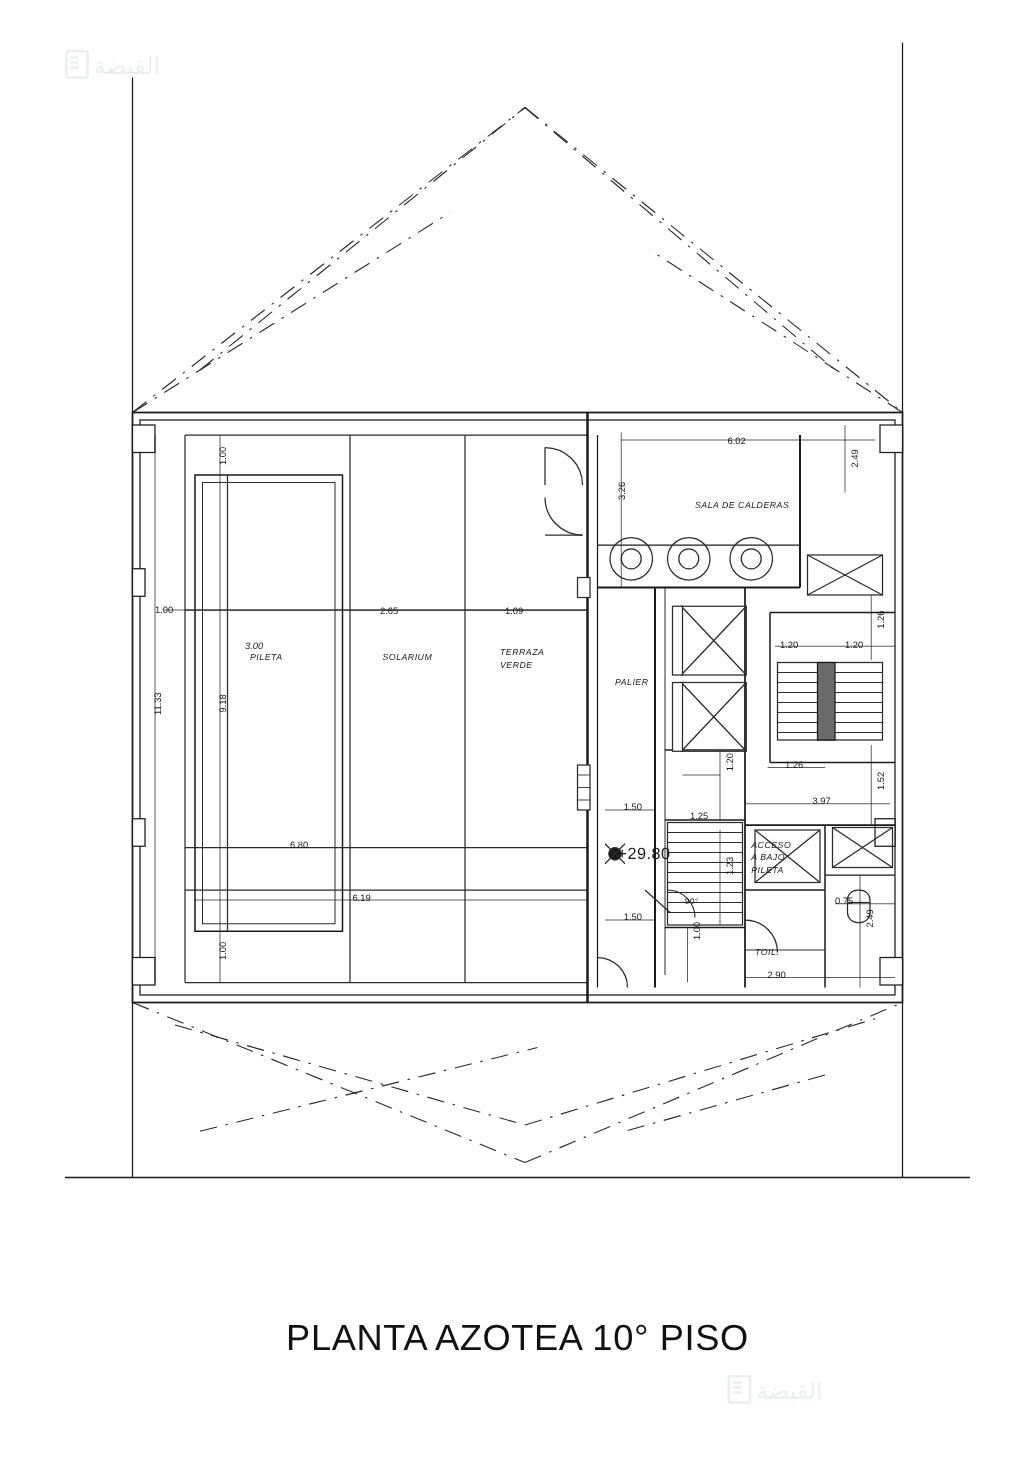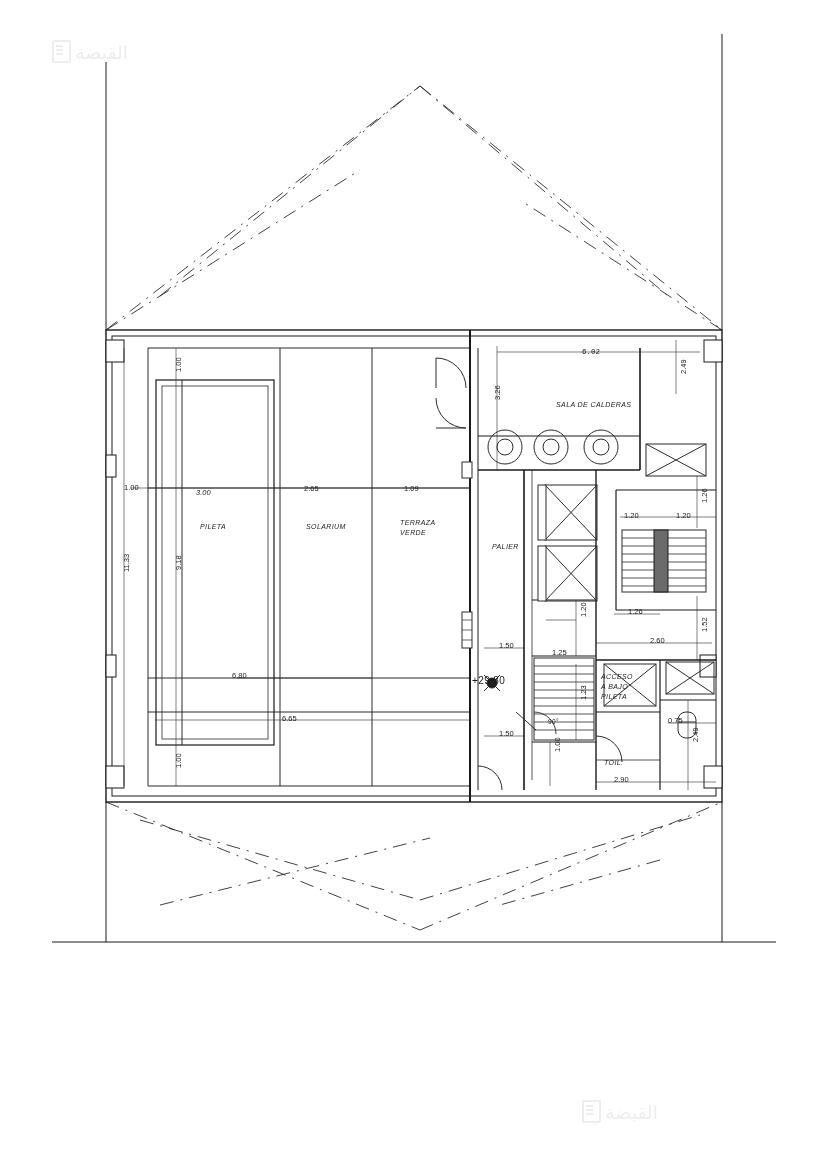--- a/index.html
+++ b/index.html
@@ -210,47 +210,48 @@
   <div class="lbl it" style="left:400px;top:519px;">TERRAZA</div>
   <div class="lbl it" style="left:400px;top:529px;">VERDE</div>
   <div class="lbl it" style="left:492px;top:543px;">PALIER</div>
   <div class="lbl it" style="left:556px;top:401px;">SALA  DE  CALDERAS</div>
   <div class="lbl it" style="left:601px;top:673px;">ACCESO</div>
   <div class="lbl it" style="left:601px;top:683px;">A  BAJO</div>
   <div class="lbl it" style="left:601px;top:693px;">PILETA</div>
   <div class="lbl it" style="left:604px;top:759px;">TOIL.</div>
   <div class="lbl" style="left:548px;top:718px;font-size:6.5px;">90°</div>
 
-  <div class="lbl" style="left:472px;top:675px;font-size:10px;">+29.80</div>
-
-  <div class="dim" style="left:582px;top:348px;font-family:Liberation Mono, monospace;">6.02</div>
-  <div class="dim" style="left:196px;top:488px;font-style:italic;">3.00</div>
+  <div class="lbl" style="left:494px;top:675px;font-size:13px;">+29.80</div>
+
+  <div class="dim" style="left:582px;top:348px;">6.02</div>
+  <div class="dim" style="left:196px;top:512px;font-style:italic;">3.00</div>
   <div class="dim" style="left:304px;top:484px;">2.65</div>
   <div class="dim" style="left:404px;top:484px;">1.09</div>
   <div class="dim" style="left:624px;top:511px;">1.20</div>
   <div class="dim" style="left:676px;top:511px;">1.20</div>
   <div class="dim" style="left:232px;top:671px;text-align:center;">6.80</div>
-  <div class="dim" style="left:282px;top:714px;">6.65</div>
+  <div class="dim" style="left:282px;top:714px;">6.19</div>
   <div class="dim" style="left:552px;top:648px;">1.25</div>
   <div class="dim" style="left:628px;top:607px;">1.26</div>
-  <div class="dim" style="left:650px;top:636px;">2.60</div>
+  <div class="dim" style="left:650px;top:636px;">3.97</div>
   <div class="dim" style="left:499px;top:641px;">1.50</div>
   <div class="dim" style="left:499px;top:729px;">1.50</div>
   <div class="dim" style="left:668px;top:716px;">0.75</div>
   <div class="dim" style="left:614px;top:775px;">2.90</div>
   <div class="dim" style="left:124px;top:483px;">1.00</div>
 
   <div class="dimv" style="left:174px;top:372px;">1.00</div>
   <div class="dimv" style="left:122px;top:572px;">11.33</div>
   <div class="dimv" style="left:174px;top:570px;">9.18</div>
   <div class="dimv" style="left:174px;top:768px;">1.00</div>
   <div class="dimv" style="left:493px;top:400px;">3.26</div>
   <div class="dimv" style="left:679px;top:374px;">2.49</div>
   <div class="dimv" style="left:700px;top:503px;">1.26</div>
   <div class="dimv" style="left:700px;top:632px;">1.52</div>
   <div class="dimv" style="left:579px;top:617px;">1.20</div>
   <div class="dimv" style="left:579px;top:700px;">1.23</div>
   <div class="dimv" style="left:553px;top:752px;">1.00</div>
   <div class="dimv" style="left:691px;top:742px;">2.49</div>
   </div>
 
+  <div class="title" style="left:0;top:1055px;">PLANTA AZOTEA 10° PISO</div>
 
 </div>
 
 </body></html>

